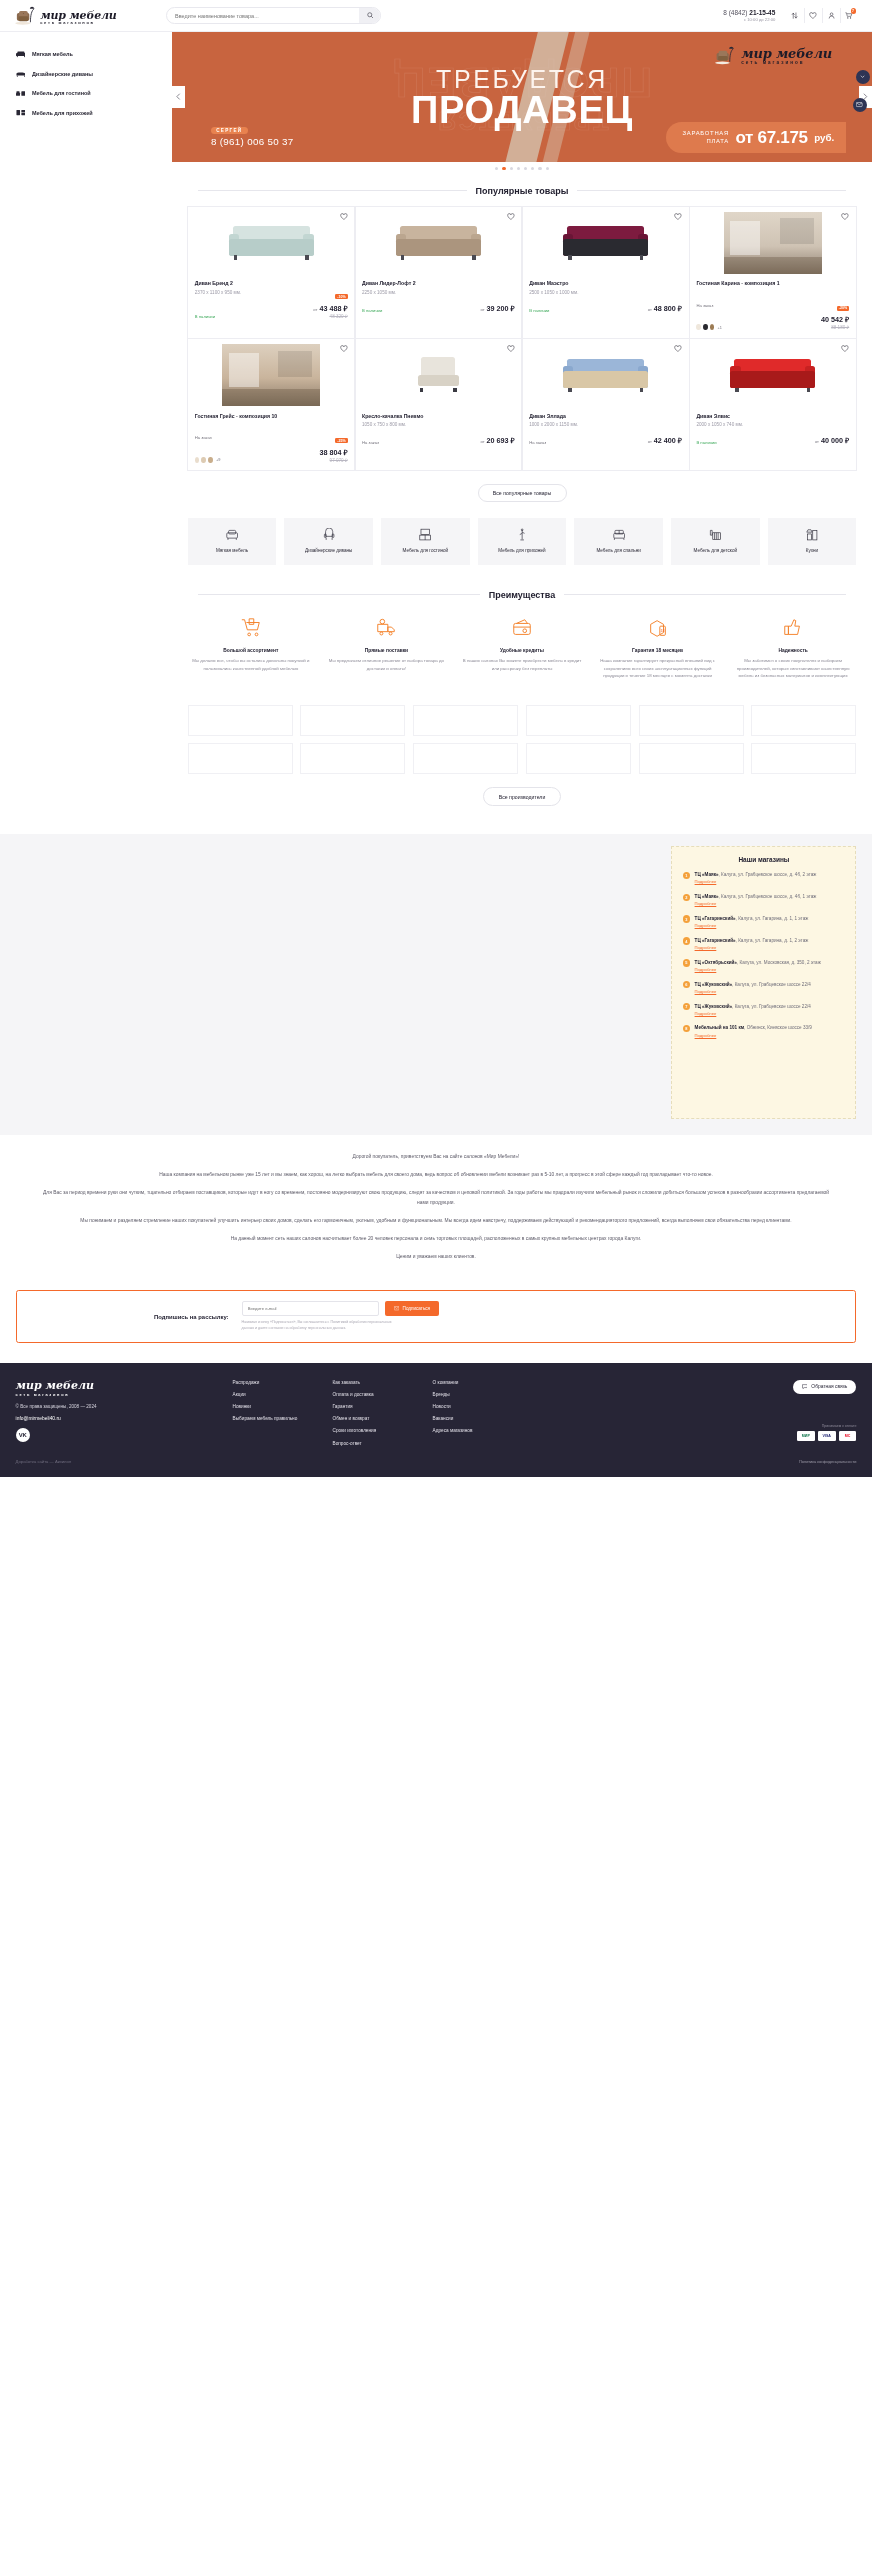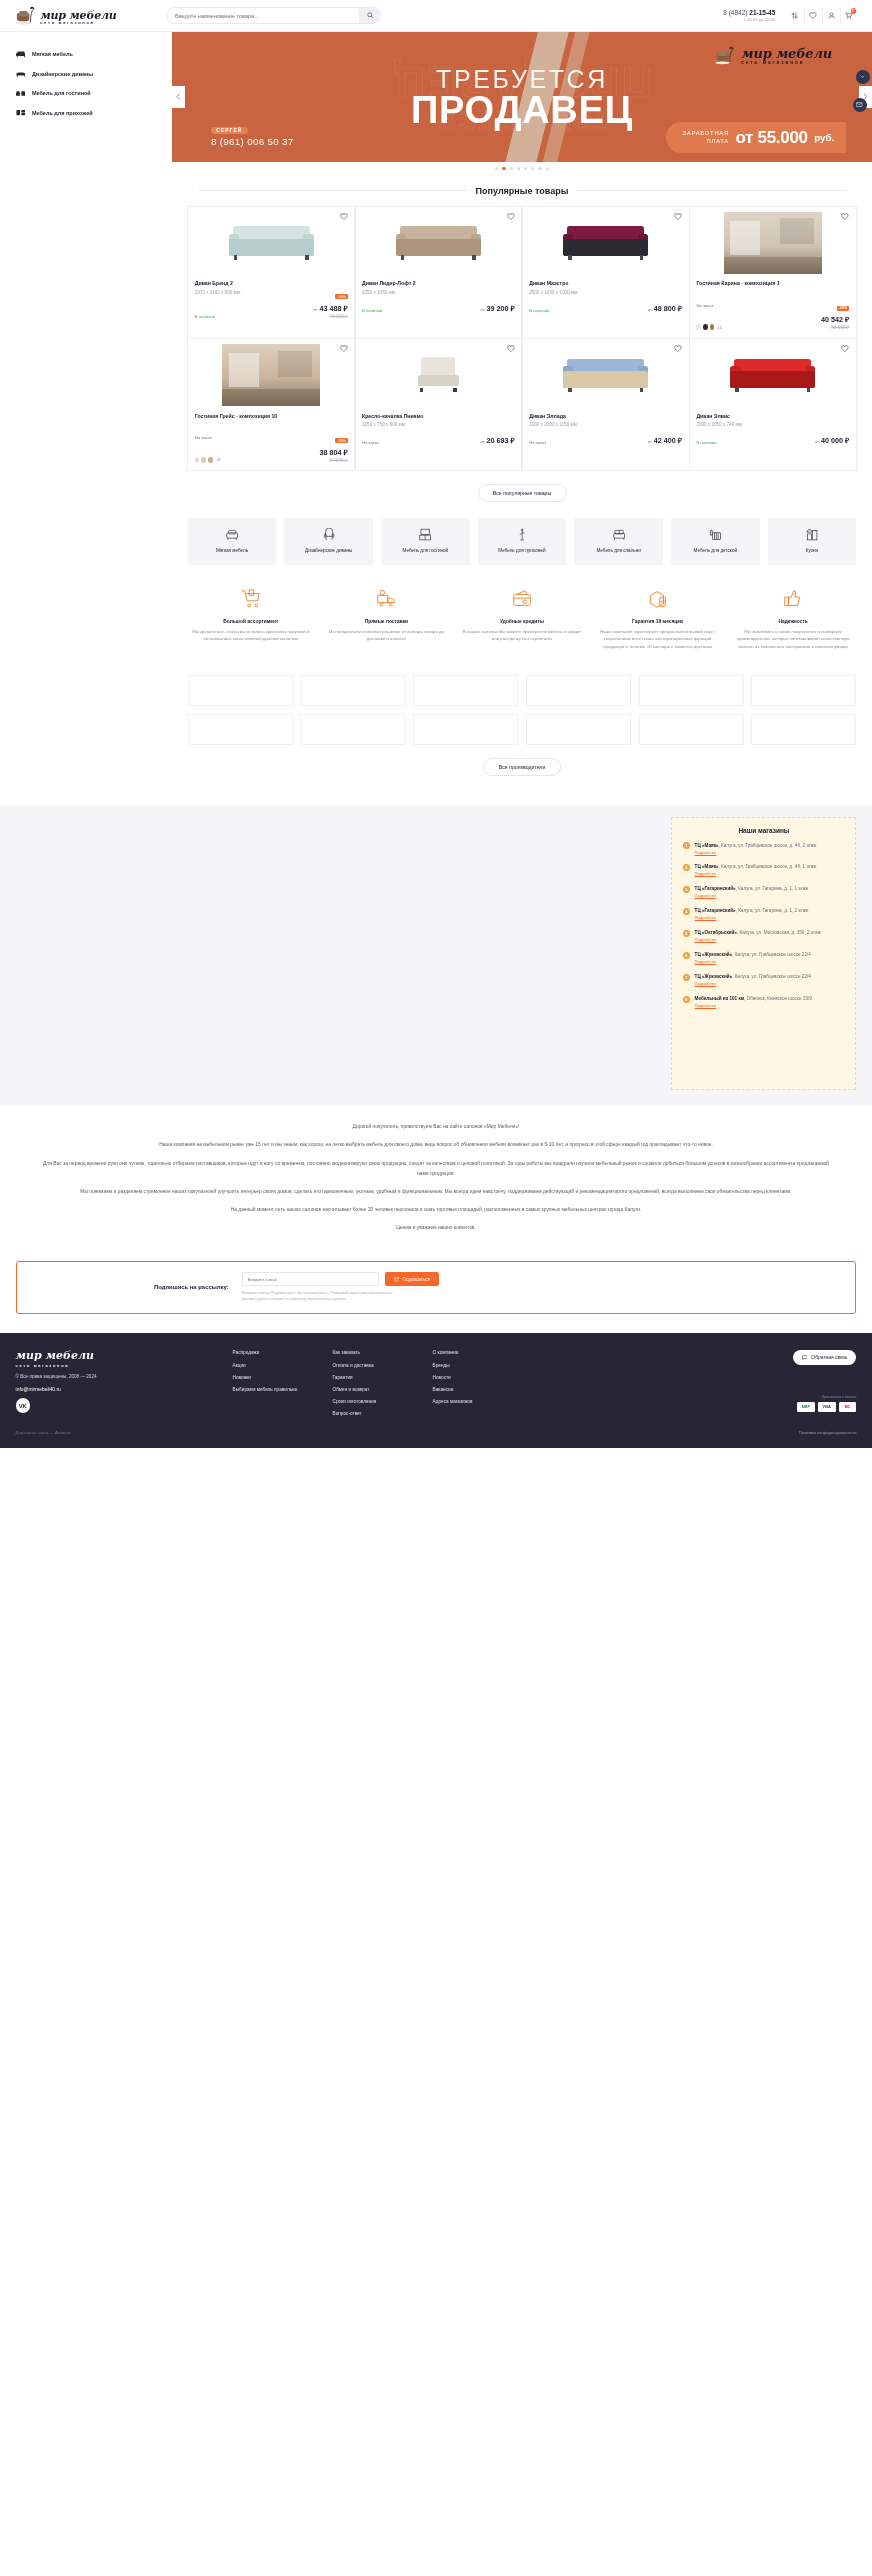--- a/index.html
+++ b/index.html
@@ -462,21 +462,21 @@
         <div class="banner-contact">
           <span class="nm">СЕРГЕЙ</span>
           <div class="tel">8 (961) 006 50 37</div>
         </div>
 
         <div class="banner-salary">
           <span class="lbl">
             <span>ЗАРАБОТНАЯ</span><br>
             <span>ПЛАТА</span>
           </span>
-          <span class="big">от 55.000</span>
+          <span class="big">от 67.175</span>
           <span class="rub">руб.</span>
         </div>
 
         <div class="bn-arrow left">
           <svg width="4.6" height="7.2" viewBox="0 0 8 12">
               <path d="M6.5 1L1.5 6l5 5" stroke="#55525f" stroke-width="1.2" fill="none"></path>
             </svg>
         </div>
         <div class="bn-arrow right">
           <svg width="4.6" height="7.2" viewBox="0 0 8 12">
@@ -768,20 +768,23 @@
           <div class="cat-tile">
             <svg width="14.3" height="14.3" viewBox="0 0 24 24" fill="none" stroke="#2a2835" stroke-width="1.1">
               <rect x="4" y="10" width="7" height="10"></rect>
               <rect x="13" y="4" width="7" height="16"></rect>
               <path d="M5 3h5l2 4H3z"></path>
             </svg>
             <span class="lbl">Кухни</span>
           </div>
         </div>
 
+      <div class="sec-title">
+        <h2>Преимущества</h2>
+      </div>
       <div class="advs" id="adv-grid">
           <div class="adv">
             <div class="adv-ic">
               <svg width="22" height="22" viewBox="0 0 24 24" fill="none" stroke="#f4822b" stroke-width="1.05" stroke-linejoin="round">
                 <path d="M2 3h3l3 11h11l2-8H7"></path>
                 <circle cx="10" cy="19" r="1.5"></circle>
                 <circle cx="18" cy="19" r="1.5"></circle>
                 <rect x="10" y="2" width="5" height="6"></rect>
               </svg>
             </div>

